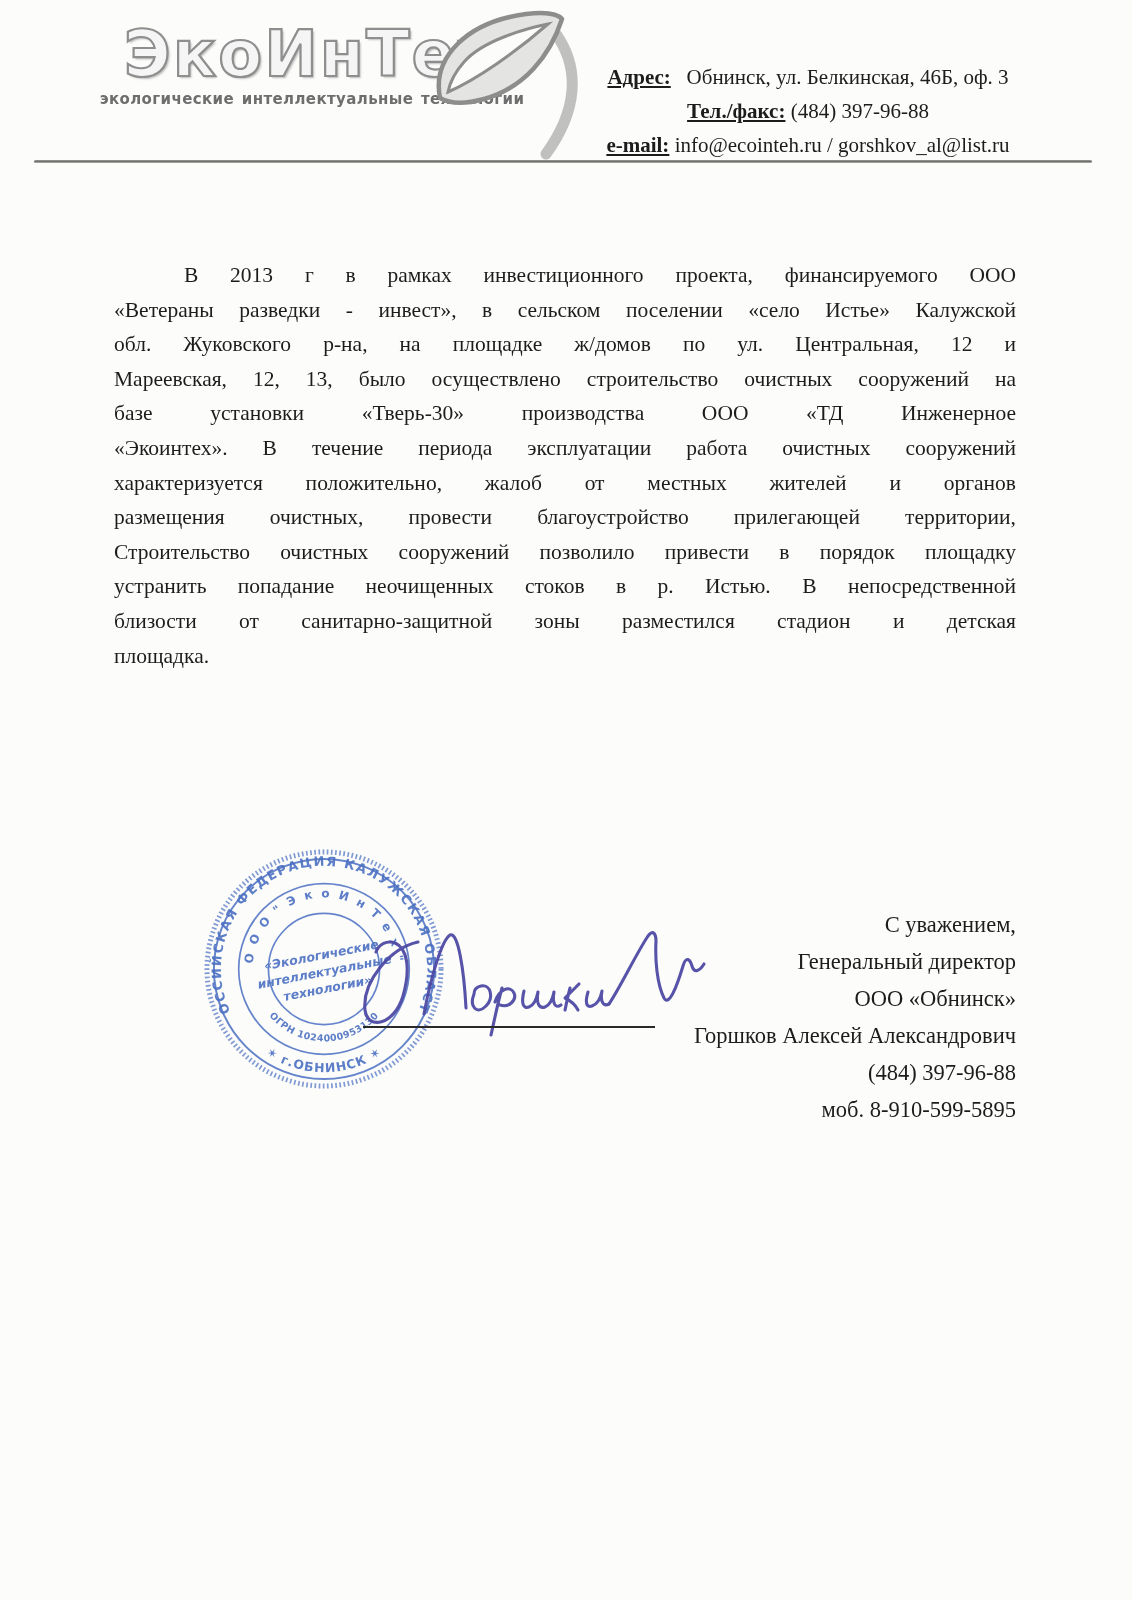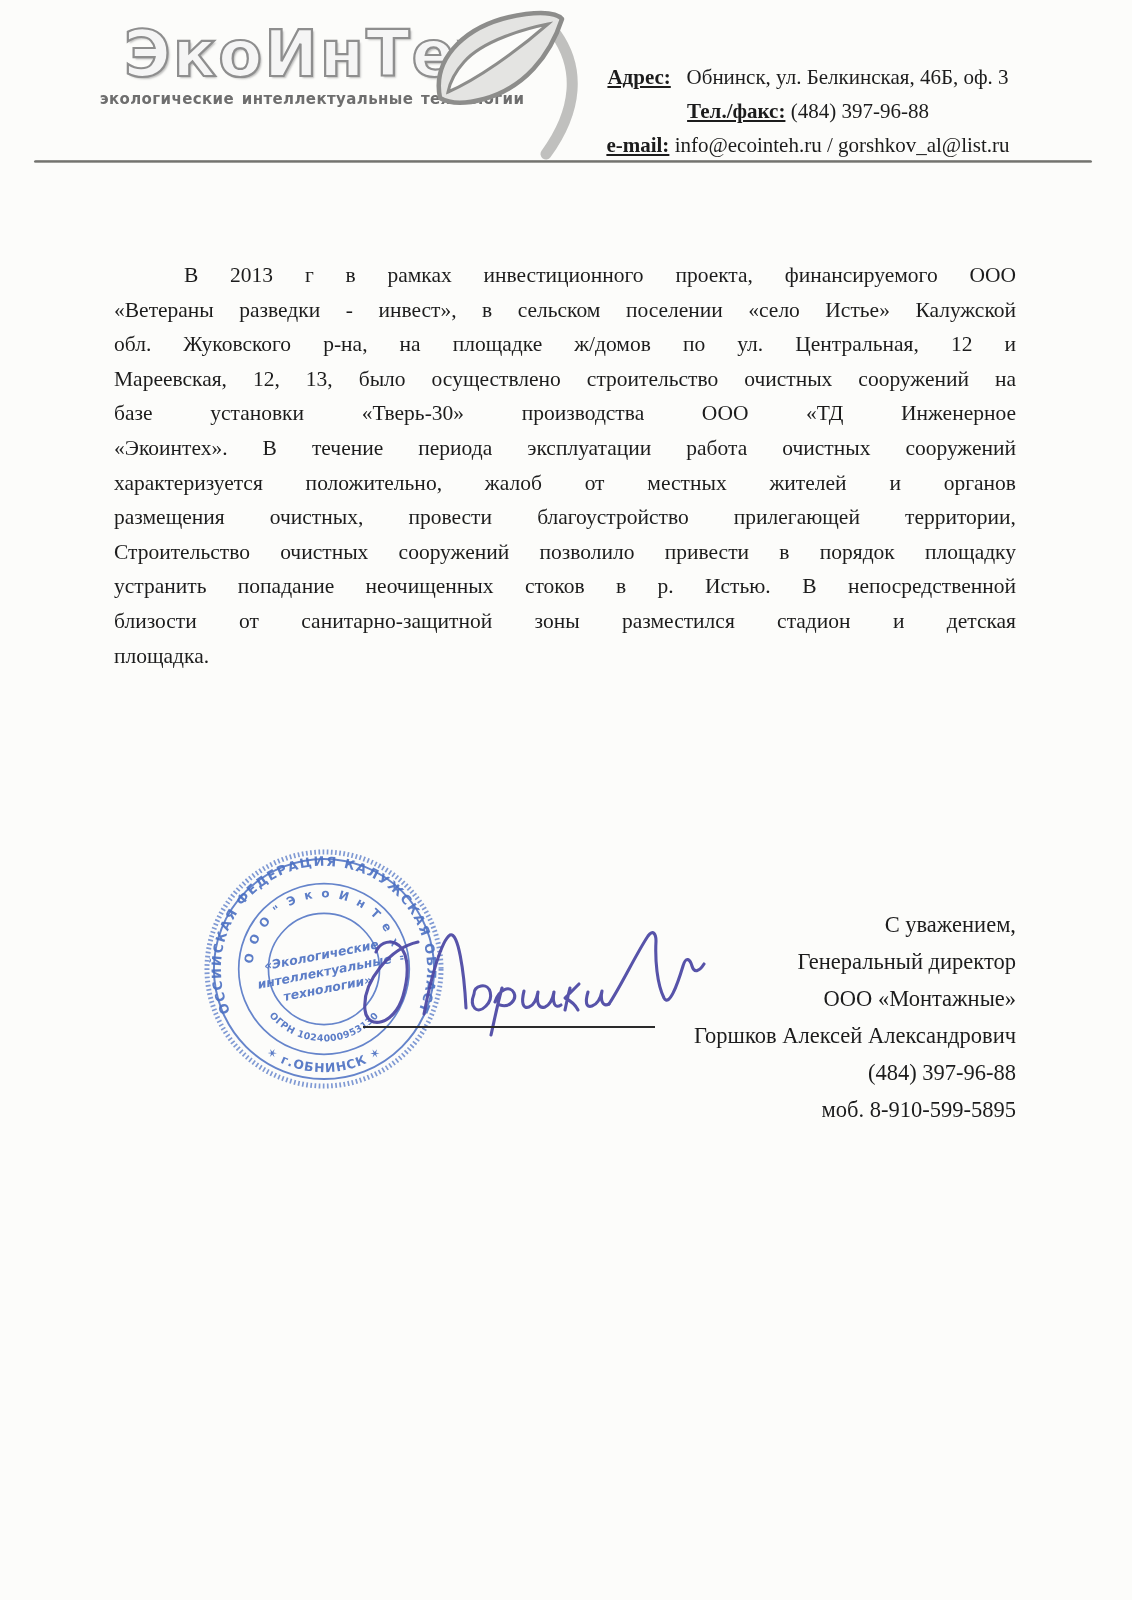--- a/index.html
+++ b/index.html
@@ -162,19 +162,19 @@
 
       <path d="M 291 96 C 303 78, 318 46, 330 28 C 335 21, 338 26, 338 33 C 337 52, 339 76, 346 90 C 351 99, 359 78, 365 58 C 368 48, 372 51, 374 58 C 376 65, 381 64, 386 56"></path>
     </g>
   </svg>
 
   <div class="signature-line"></div>
 
   <div class="closing">
     <div>С уважением,</div>
     <div>Генеральный директор</div>
-    <div>ООО «Монтажные»</div>
+    <div>ООО «Обнинск»</div>
     <div>Горшков Алексей Александрович</div>
     <div>(484) 397-96-88</div>
     <div>моб. 8-910-599-5895</div>
   </div>
 
 </div>
 
 </body></html>

